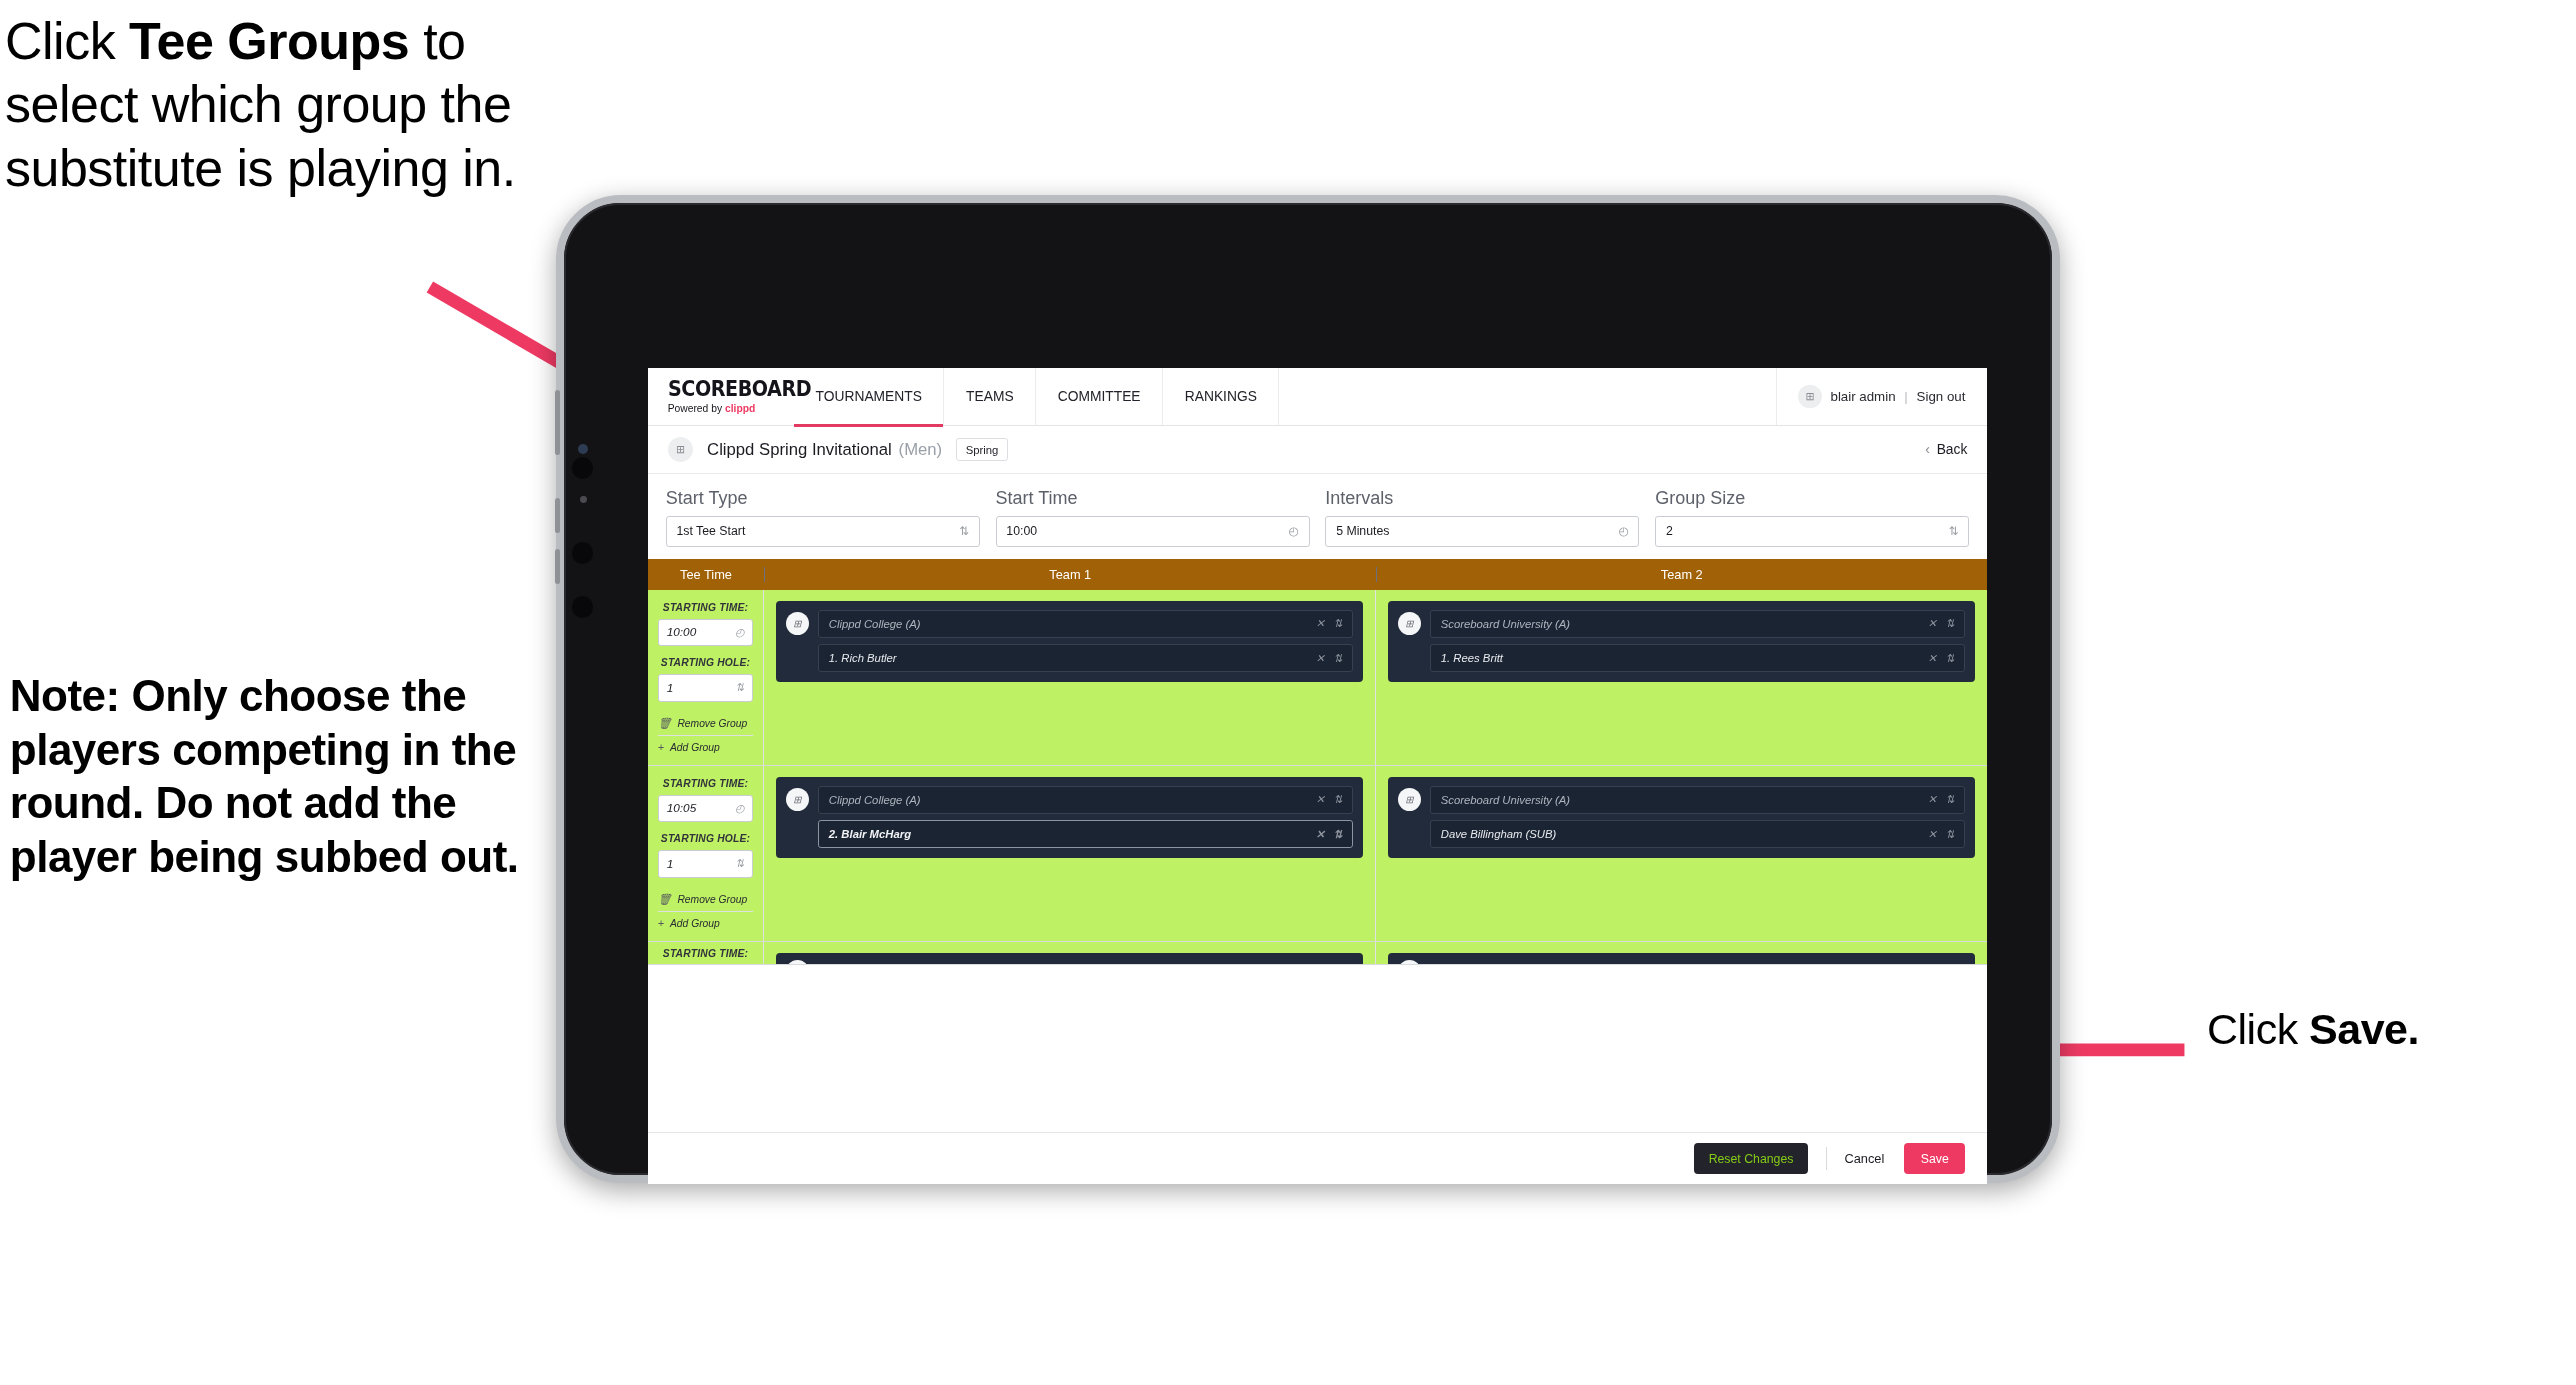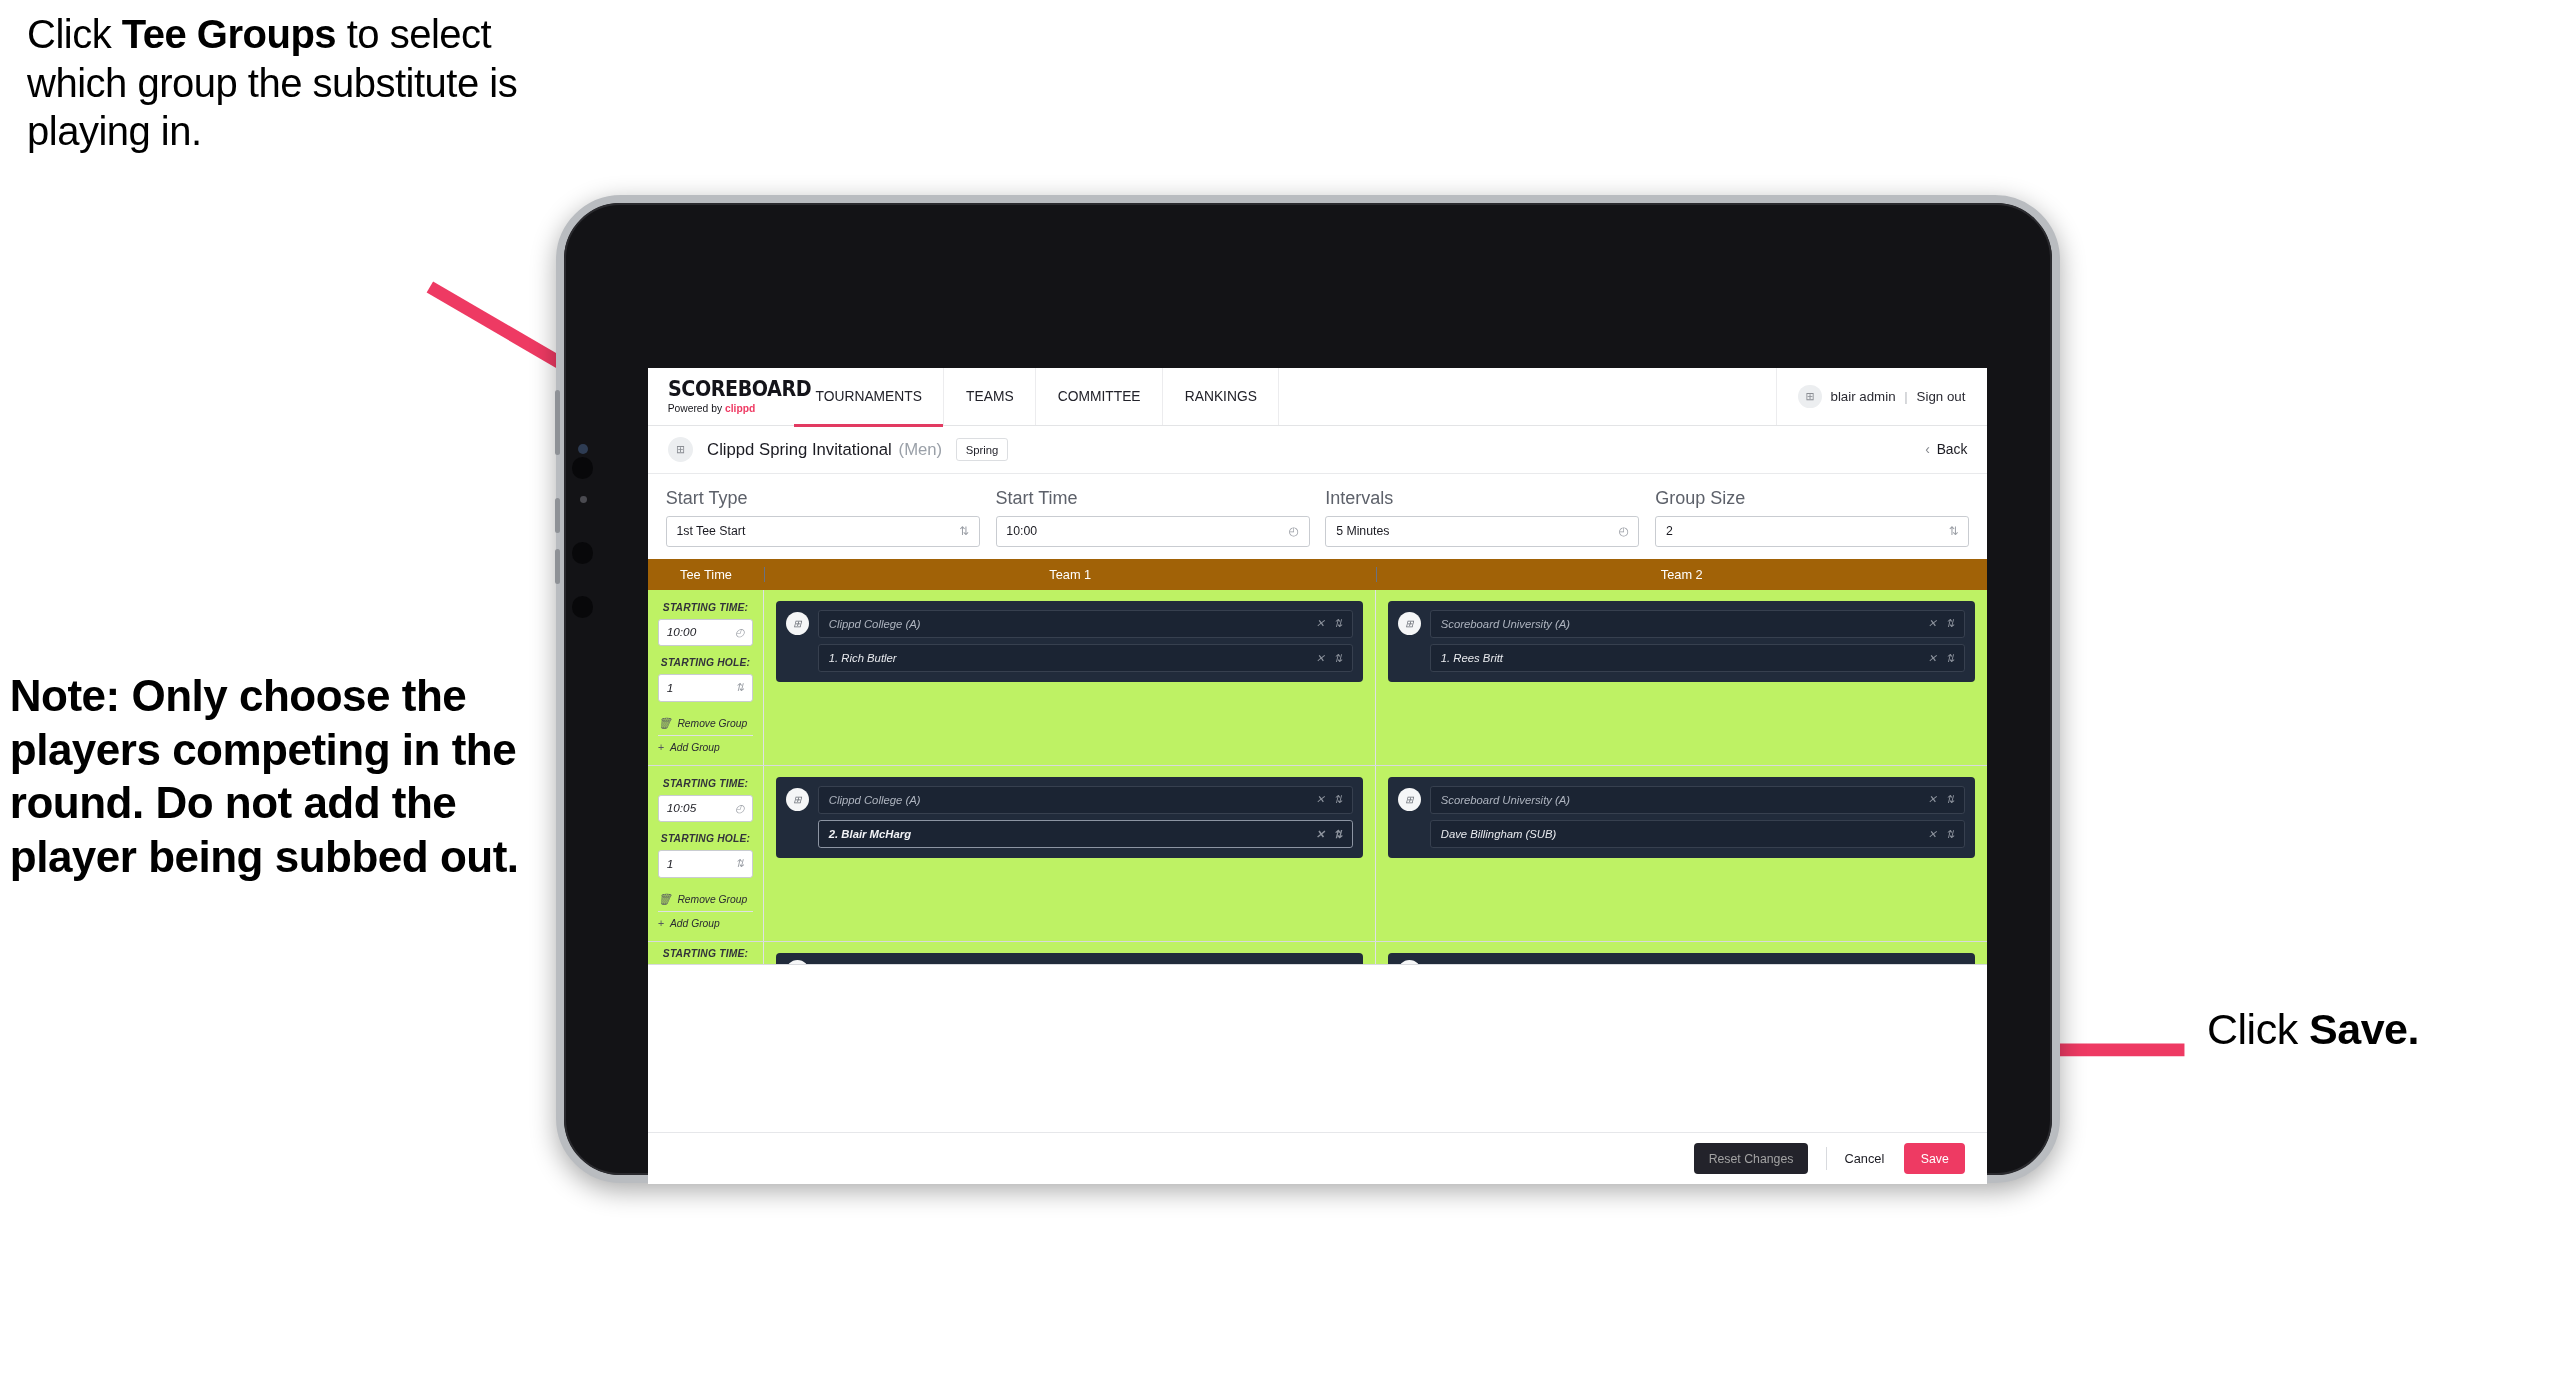--- a/index.html
+++ b/index.html
@@ -6,21 +6,21 @@
   body{
     width:2576px;height:1385px;
     background:#ffffff;
     font-family:"Liberation Sans", sans-serif;
     overflow:hidden;
     position:relative;
   }
 
   
   .anno{position:absolute;color:#000;line-height:1.22;letter-spacing:-0.5px;}
-  #anno-top{left:27px;top:9.8px;width:551px;font-size:40px;}
+  #anno-top{left:5px;top:9.8px;width:551px;font-size:52px;}
   #anno-note{left:9.8px;top:669px;width:560px;font-size:44px;font-weight:bold;}
   #anno-save{left:2207px;top:1003px;width:354px;font-size:43px;}
   .anno b{font-weight:bold;}
 
   svg.arrows{position:absolute;left:0;top:0;width:2576px;height:1385px;pointer-events:none;}
 
   
   #tablet{
     position:absolute;left:556px;top:195px;width:1504px;height:988px;
     background:#111114;border-radius:65px;
@@ -127,21 +127,21 @@
 
   
   .grow.cut{height:21.6px;overflow:hidden;}
   .grow.cut .gcol1{padding-top:5.9px;}
   .grow.cut .card{padding-top:4.9px;}
 
   
   #footer{position:absolute;left:0;right:0;bottom:0;height:51px;background:#fff;
           border-top:1px solid #e6e7ea;display:flex;align-items:center;justify-content:flex-end;
           padding-right:21.6px;gap:0;}
-  #btn-reset{background:#23232b;color:#a3a3a3;font-size:12.3px;border-radius:3.9px;
+  #btn-reset{background:#23232b;color:#84cc16;font-size:12.3px;border-radius:3.9px;
              padding:8.8px 14.7px;cursor:pointer;}
   .fsep{width:1px;height:23.6px;background:#d8dade;margin:0 17.7px;}
   #btn-cancel{font-size:12.8px;color:#1b1b22;cursor:pointer;margin-right:19.7px;}
   #btn-save{background:#ee3a63;color:#fff;font-size:12.3px;border-radius:3.9px;
             padding:8.8px 16.7px;cursor:pointer;}
 </style>
 </head>
 <body>
 
 <div class="anno" id="anno-top">

